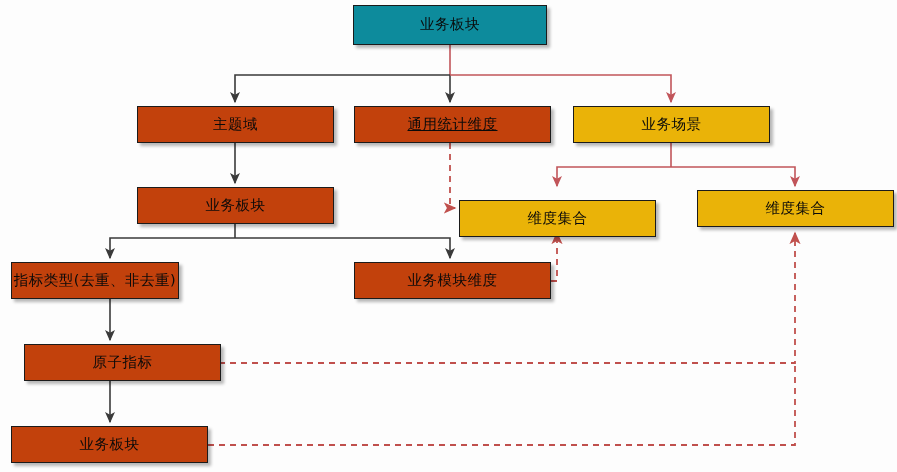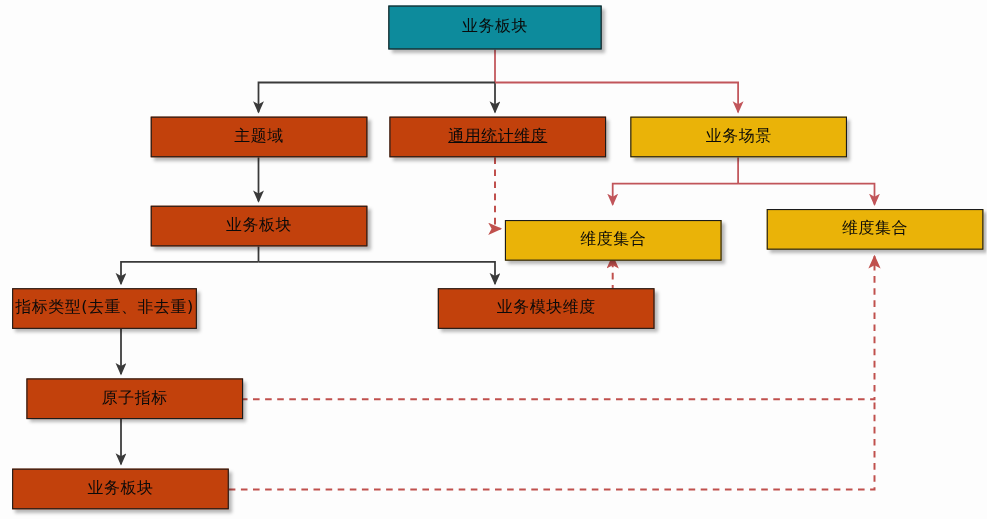--- a/index.html
+++ b/index.html
@@ -119,21 +119,21 @@
   </div>
 
   <div class="node gray" style="left:697px; top:190px; width:197px; height:37px;">
     <span class="node-label">维度集合</span>
   </div>
 
   <div class="node olive" style="left:11px; top:262px; width:168px; height:37px;">
     <span class="node-label">指标类型(去重、非去重)</span>
   </div>
 
-  <div class="node olive" style="left:354px; top:262px; width:197px; height:37px;margin-left:44px;">
+  <div class="node olive" style="left:354px; top:262px; width:197px; height:37px;">
     <span class="node-label">业务模块维度</span>
   </div>
 
   <div class="node olive" style="left:24px; top:344px; width:197px; height:37px;">
     <span class="node-label">原子指标</span>
   </div>
 
   <div class="node olive" style="left:11px; top:426px; width:197px; height:37px;">
     <span class="node-label">业务板块</span>
   </div>

